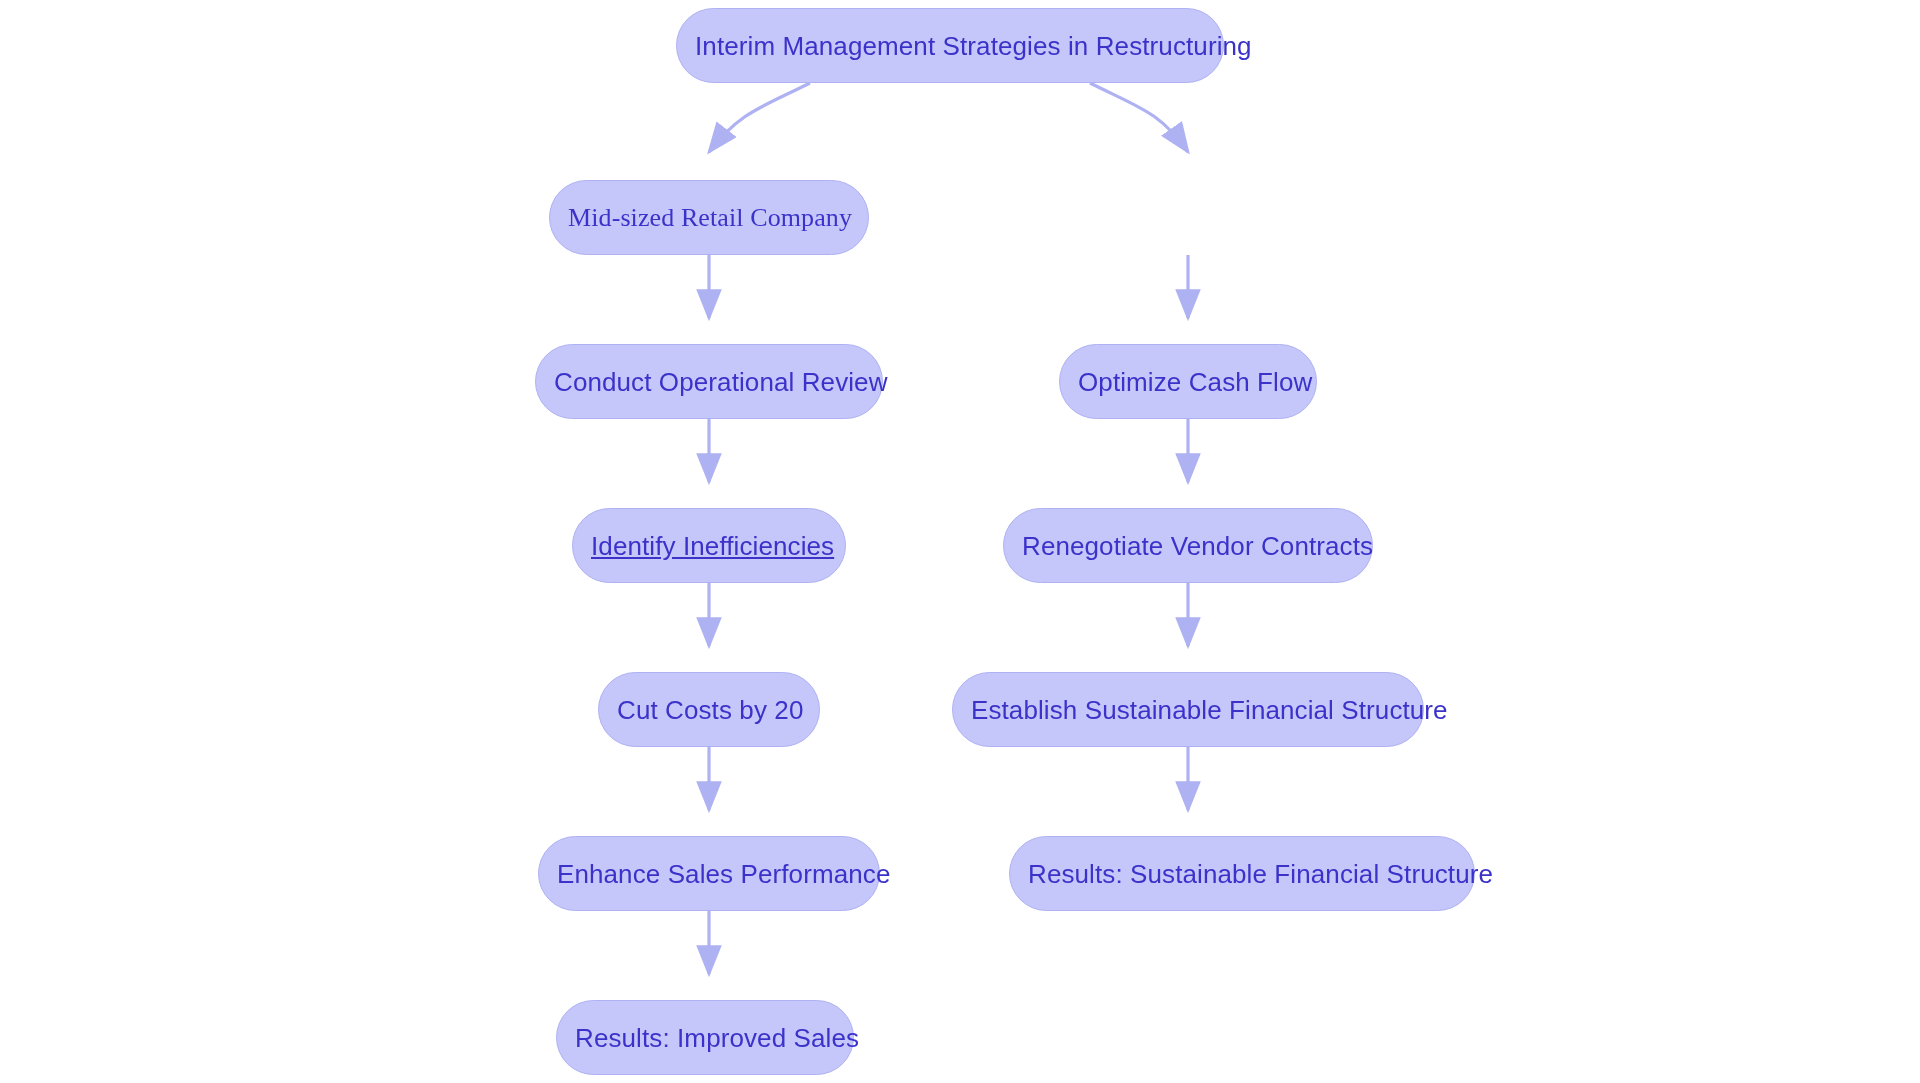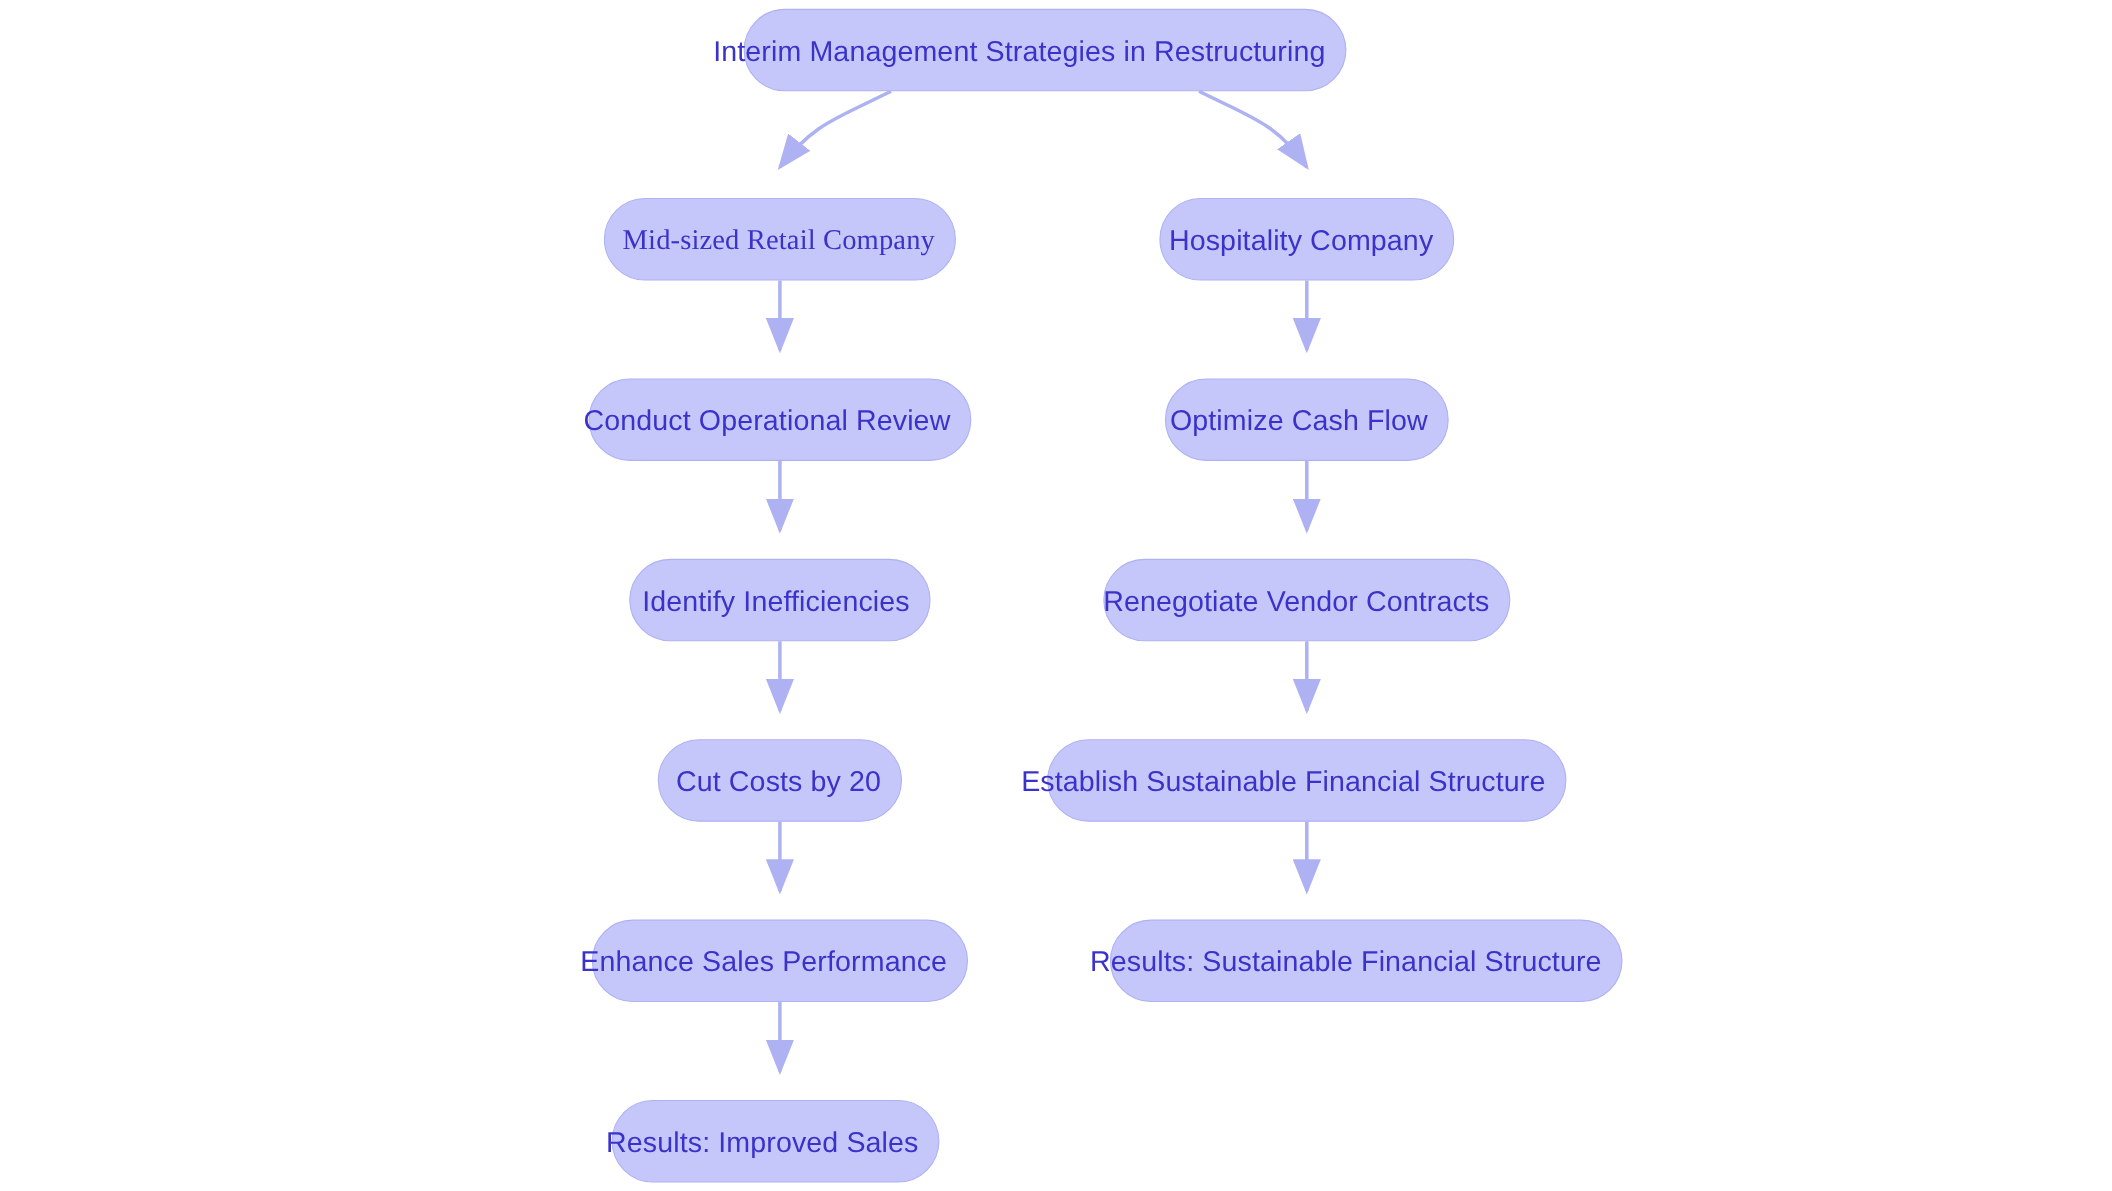--- a/index.html
+++ b/index.html
@@ -26,21 +26,21 @@
     top: 0;
     width: 1920px;
     height: 1083px;
     pointer-events: none;
   }
   .node {
     position: absolute;
     box-sizing: border-box;
     display: flex;
     align-items: center;
-    justify-content: flex-end;
+    justify-content: flex-start;
     background: #c5c7fa;
     border: 1.4px solid #aeb1f2;
     border-radius: 999px;
     color: #3b32c9;
     font-size: 26px;
     font-weight: 400;
     letter-spacing: 0.1px;
     white-space: nowrap;
     line-height: 1;
     padding: 0 18px;
@@ -78,33 +78,30 @@
   </svg>
 
   <div class="node" style="left:676px; top:8px; width:548px; height:75px;">
     <span class="node-label">Interim Management Strategies in Restructuring</span>
   </div>
 
   <div class="node" style="left:549px; top:180px; width:320px; height:75px;font-family:Liberation Serif, serif;">
     <span class="node-label">Mid-sized Retail Company</span>
   </div>
 
-  <div class="node" style="left:1054px; top:180px; width:268px; height:75px;">
-    <span class="node-label">Hospitality Company</span>
-  </div>
 
   <div class="node" style="left:1059px; top:344px; width:258px; height:75px;">
     <span class="node-label">Optimize Cash Flow</span>
   </div>
 
   <div class="node" style="left:535px; top:344px; width:348px; height:75px;">
     <span class="node-label">Conduct Operational Review</span>
   </div>
 
-  <div class="node" style="left:572px; top:508px; width:274px; height:75px;">
+  <div class="node" style="left:572px; top:508px; width:274px; height:75px;text-decoration:underline;">
     <span class="node-label">Identify Inefficiencies</span>
   </div>
 
   <div class="node" style="left:1003px; top:508px; width:370px; height:75px;">
     <span class="node-label">Renegotiate Vendor Contracts</span>
   </div>
 
   <div class="node" style="left:598px; top:672px; width:222px; height:75px;">
     <span class="node-label">Cut Costs by 20</span>
   </div>

